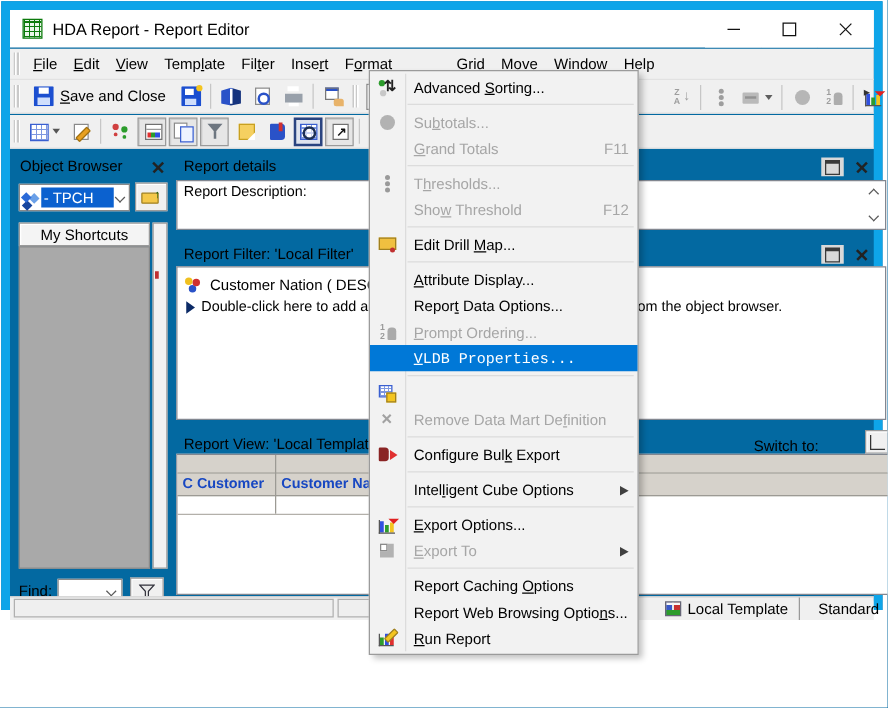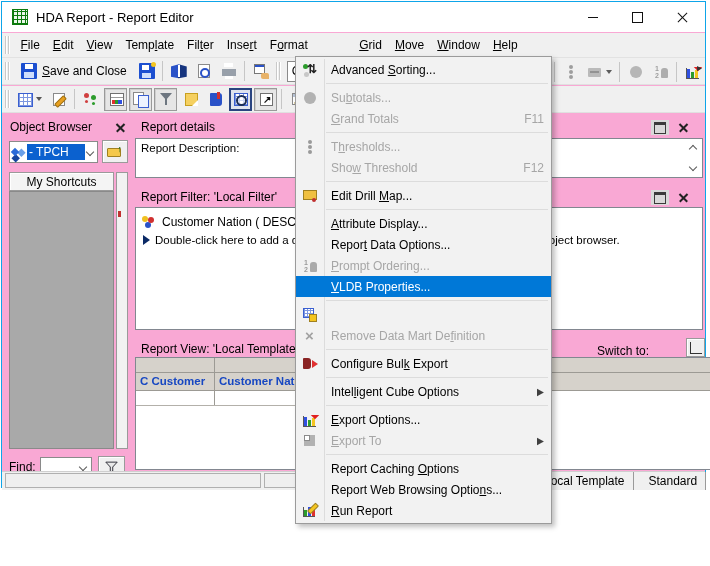--- a/index.html
+++ b/index.html
@@ -3,21 +3,21 @@
 <meta charset="utf-8">
 <style>
   html,body{margin:0;padding:0;}
   body{width:710px;height:566px;background:#fff;position:relative;overflow:hidden;
        font-family:"Liberation Sans",sans-serif;font-size:12px;color:#000;
        -webkit-font-smoothing:antialiased;}
   u{text-decoration:underline;}
 
   
   .window{position:absolute;left:1px;top:1px;width:705px;height:487px;
-          border:1px solid #0ea5e9;background:#f9a8d4;box-sizing:border-box;padding-left:41px;}
+          border:7px solid #0ea5e9;background:#0369a1;box-sizing:border-box;padding-left:41px;}
 
   
   .titlebar{position:absolute;left:0;top:0;right:0;height:30px;background:#fff;
             display:flex;align-items:center;}
   .titlebar .title{margin-left:8px;font-size:13px;}
   .wctrls{margin-left:auto;display:flex;height:30px;}
   .wbtn{width:45px;height:30px;display:flex;align-items:center;justify-content:center;
         background:#fff;border:none;padding:0;}
   .glyph-min{width:10px;height:1px;background:#111;display:block;}
   .glyph-max{width:9px;height:9px;border:1px solid #111;display:block;}
@@ -128,31 +128,31 @@
   .sseg{position:absolute;top:1px;height:15px;background:#efefef;border:1px solid #b0b0b0;box-sizing:border-box;}
   .tabs{position:absolute;left:516px;top:0;right:2px;height:18px;display:flex;align-items:stretch;}
   .tab{display:flex;align-items:center;padding:0 8px;font-size:12px;border-right:1px solid #9a9a9a;white-space:nowrap;}
   .tab .tl{margin-left:5px;}
   .tab:nth-child(2){padding-left:10px;}
   .resize-grip{margin-left:auto;width:14px;height:14px;align-self:flex-end;
      background:repeating-linear-gradient(315deg,#b9b9b9 0 1.5px,transparent 1.5px 4.5px);
      clip-path:polygon(100% 0,100% 100%,0 100%);}
 
   
-  .data-menu{position:absolute;left:295px;top:56px;width:257px;background:#f2f2f2;
+  .data-menu{position:absolute;left:295px;top:56px;width:216px;background:#f2f2f2;
              border:1px solid #9b9b9b;box-shadow:3px 3px 5px rgba(0,0,0,.25);
              padding:2px 0;z-index:99;box-sizing:border-box;}
   .data-menu .gutter{position:absolute;left:28px;top:2px;bottom:2px;width:1px;background:#dcdcdc;}
   .menu-item{height:21px;display:flex;align-items:center;position:relative;padding-right:7px;font-size:12px;}
   .mi-icon{width:28px;display:flex;align-items:center;justify-content:center;flex:none;}
   .mi-label{margin-left:7px;white-space:nowrap;}
   .mi-shortcut{margin-left:auto;padding-left:12px;}
   .mi-arrow{margin-left:auto;font-size:9px;color:#404040;transform:scaleY(1.1);}
   .menu-item.dis{color:var(--disabled,#a6a6a6);}
-  .menu-item.hl{background:var(--accent,#0078d7);color:#fff;}
+  .menu-item.hl{background:var(--accent,#0078d7);color:#fff;font-family:Liberation Mono, monospace;}
   .menu-sep{height:1px;background:#dcdcdc;margin:3px 3px 3px 30px;}
 
   
   .ic{width:16px;height:16px;display:inline-block;position:relative;flex:none;}
   .ic::before,.ic::after{content:"";position:absolute;}
 
   .ic-app{width:16px;height:16px;border:1px solid #0c7a0c;background-color:#eaf6ea;box-sizing:border-box;
     background-image:repeating-linear-gradient(0deg,#0c7a0c 0 1px,transparent 1px 4px),
                      repeating-linear-gradient(90deg,#0c7a0c 0 1px,transparent 1px 4px);}
   .ic-save{background:

